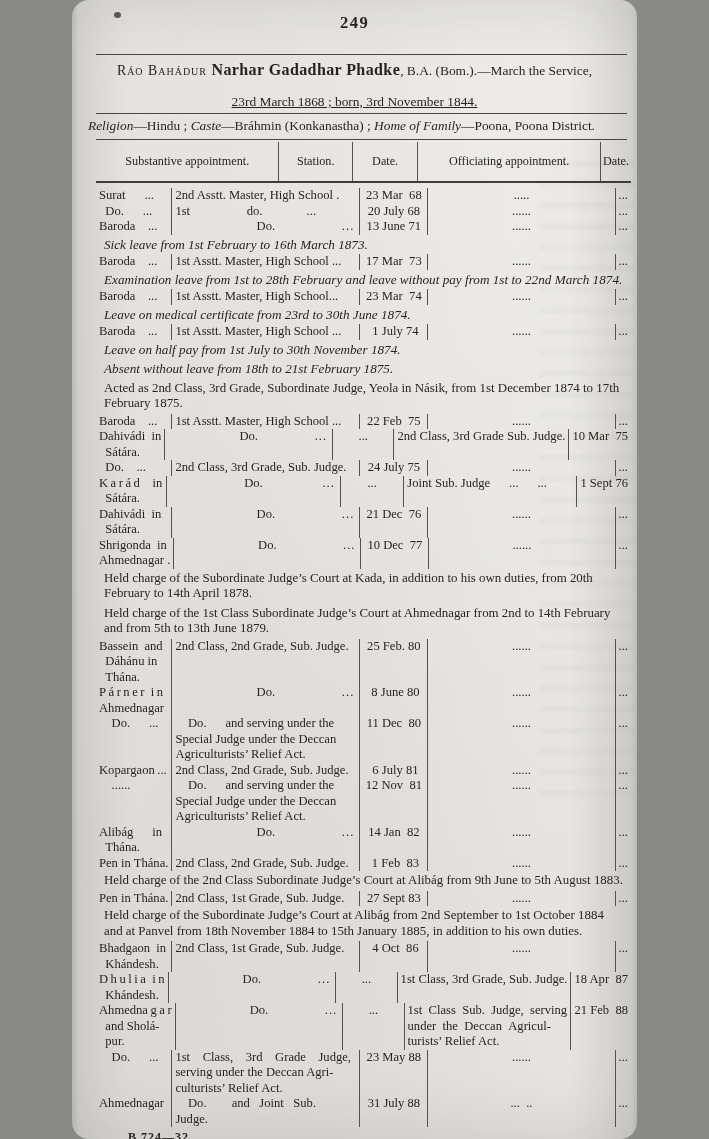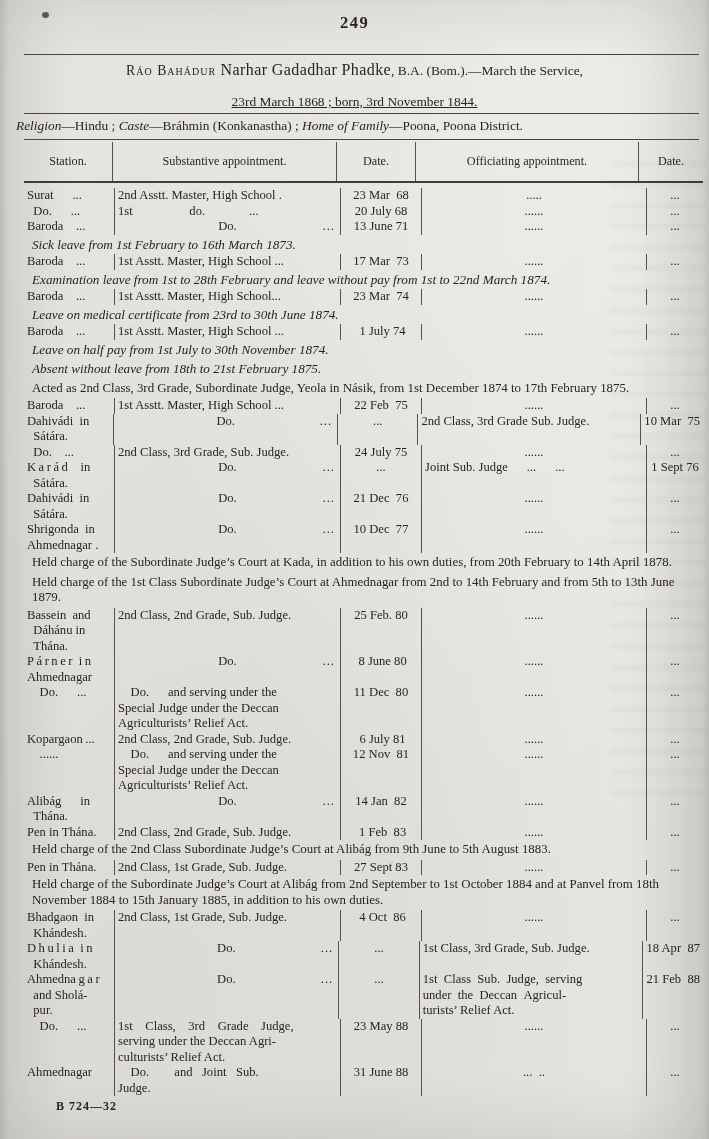--- a/index.html
+++ b/index.html
@@ -1,38 +1,39 @@
 <!DOCTYPE html>
 <html><head>
 <meta charset="utf-8">
 <style>
   html,body{margin:0;padding:0;background:#8a8a88;}
   .page{
-    width:709px;height:1139px;position:relative;overflow:hidden;margin:0 auto;
+    width:565px;height:1139px;position:relative;overflow:hidden;margin:0 auto;
     background:
       radial-gradient(ellipse at 75% 8%, rgba(255,255,255,.30), rgba(255,255,255,0) 55%),
       radial-gradient(ellipse at 15% 90%, rgba(70,66,60,.06), rgba(70,66,60,0) 60%),
       linear-gradient(90deg,#c9c8c5 0,#dedcd8 1.2%,#e6e4e0 10%,#e3e1dd 55%,#e6e4e0 88%,#d6d4d0 99%,#c6c5c2 100%);
     box-shadow: inset 0 0 70px rgba(45,42,38,.14);
     font-family:"Liberation Serif","DejaVu Serif",serif;
     color:#28251f;
+    border-radius:17px;
   }
   .bleed{
     position:absolute;right:2px;top:160px;width:96px;height:640px;opacity:.55;pointer-events:none;
     background:repeating-linear-gradient(180deg, rgba(72,70,64,.055) 0 7px, rgba(72,70,64,0) 7px 21px);
     filter:blur(1.2px);
   }
   .speck{position:absolute;background:#3a3833;border-radius:50%;opacity:.8;}
   .pageno{text-align:center;padding-top:13px;font-weight:bold;font-size:16.5px;letter-spacing:1.5px;}
   .hr{border:0;border-top:1.4px solid #4a463f;margin:0 10px 0 24px;}
   .hr.thin{border-top-width:1px;}
   .namehdr{text-align:center;padding:6px 28px 3px 28px;}
   .nl1{font-size:13.4px;white-space:nowrap;}
   .sc{font-variant:small-caps;letter-spacing:1px;font-size:13.8px;}
-  .nm{font-weight:normal;font-size:16px;letter-spacing:.4px;}
+  .nm{font-weight:bold;font-size:16px;letter-spacing:.4px;}
   .nl2{font-size:13.4px;margin-top:15px;text-decoration:underline;}
   .relline{font-size:13.4px;padding:4px 10px 5px 16px;}
   .itl{font-style:italic;}
   .thead{display:flex;margin:2px 6px 0 24px;border-bottom:2px solid #403c36;align-items:stretch;}
   .thead .hcell{padding:12px 2px;text-align:center;font-size:12.2px;}
   .thead .hcell + .hcell{border-left:1px solid #55524b;}
   .tbody{margin:0 6px 0 24px;font-size:12.6px;line-height:15.5px;padding-top:5px;}
   .trow{display:flex;align-items:stretch;}
   .cell{white-space:pre;padding:0 3px;position:relative;overflow:visible;}
   .trow .cell + .cell{border-left:1px solid #55524b;}
@@ -69,22 +70,22 @@
 
   <hr class="hr thin">
 
   <div class="relline">
     <span class="itl">Religion</span><span>—Hindu ; </span><span class="itl">Caste</span><span>—Bráhmin (Konkanastha) ; </span><span class="itl">Home of Family</span><span>—Poona, Poona District.</span>
   </div>
 
   <hr class="hr thin">
 
   <div class="thead">
+    <div class="hcell w2">Substantive appointment.</div>
     <div class="hcell w1">Station.</div>
-    <div class="hcell w2">Substantive appointment.</div>
     <div class="hcell w3">Date.</div>
     <div class="hcell w4">Officiating appointment.</div>
     <div class="hcell w5">Date.</div>
   </div>
 
   <div class="tbody">
       <div class="trow">
         <div class="cell w1 a-l">Surat  ...</div>
         <div class="cell w2 a-l">2nd Asstt. Master, High School .</div>
         <div class="cell w3 a-c">23 Mar  68</div>
@@ -279,20 +280,20 @@
 serving under the Deccan Agri-
 culturists’ Relief Act.</div>
         <div class="cell w3 a-c">23 May 88</div>
         <div class="cell w4 a-c">......</div>
         <div class="cell w5 a-c">...</div>
       </div>
       <div class="trow">
         <div class="cell w1 a-l">Ahmednagar</div>
         <div class="cell w2 a-l">  Do.   and  Joint  Sub.
 Judge.</div>
-        <div class="cell w3 a-c">31 June 88</div>
+        <div class="cell w3 a-c">31 July 88</div>
         <div class="cell w4 a-c">... ..</div>
         <div class="cell w5 a-c">...</div>
       </div>
     </div>
 
   <div class="footer">B 724—32</div>
 </div>
 
 </body></html>

